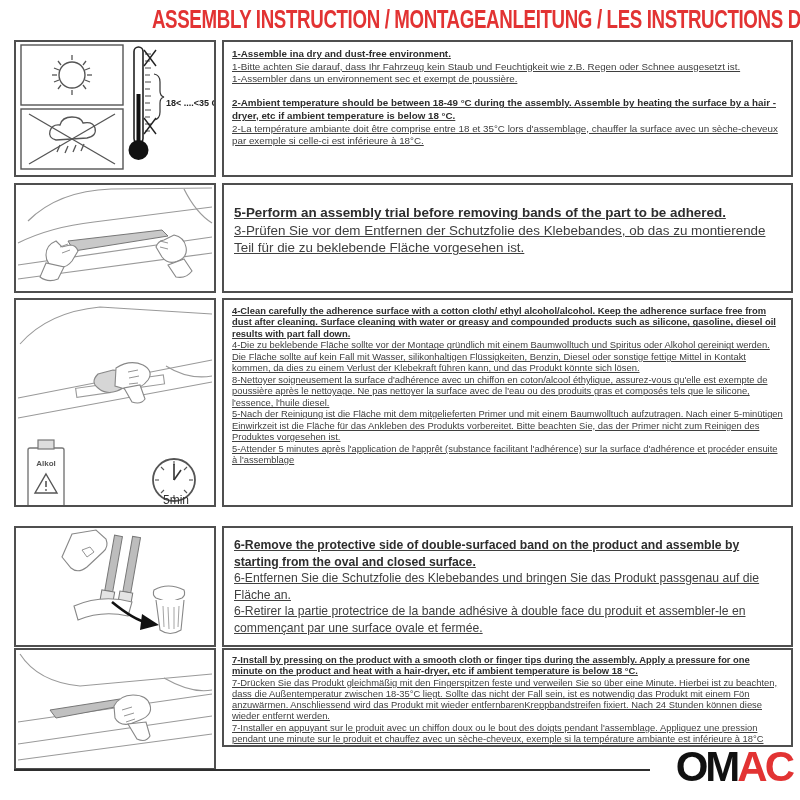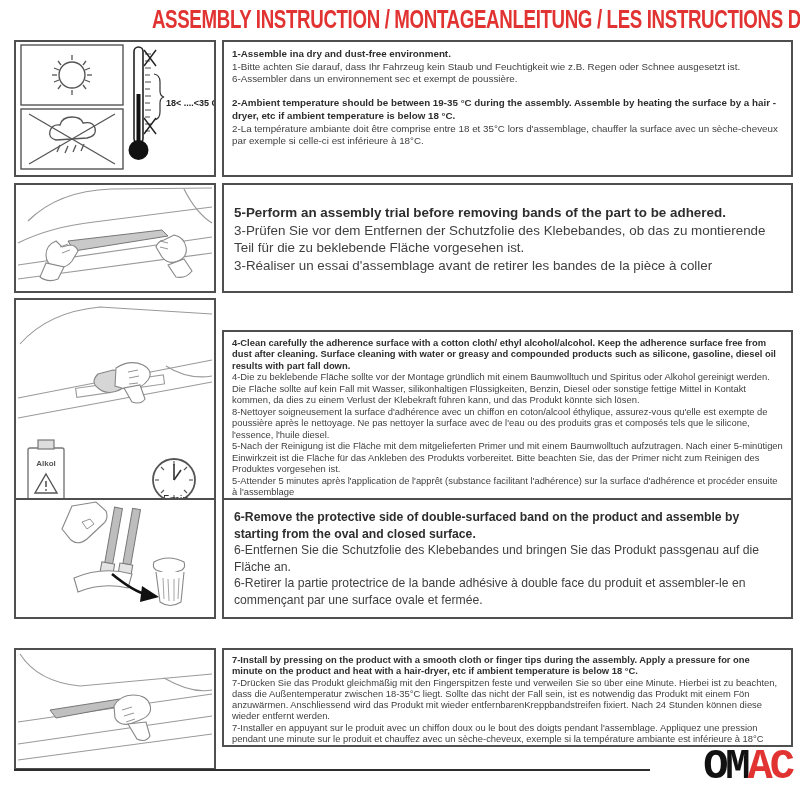--- a/index.html
+++ b/index.html
@@ -7,34 +7,34 @@
         font-family:"Liberation Sans",sans-serif;color:#3f3f3f;}
   
   .title-wrap{position:absolute;top:4px;left:0;width:800px;text-align:center;}
   .title{display:inline-block;font-family:"Liberation Sans",sans-serif;font-weight:bold;
          font-size:26px;letter-spacing:-0.5px;color:#e23333;white-space:nowrap;
          transform:scaleX(0.72);transform-origin:center;}
   
   .row{position:absolute;left:14px;width:779px;display:flex;align-items:flex-start;}
   .iconbox{width:202px;flex:0 0 202px;border:2px solid #4f4f4f;background:#fff;box-sizing:border-box;}
   .textbox{flex:1;margin-left:6px;border:2px solid #4f4f4f;background:#fff;box-sizing:border-box;
-           overflow:hidden;}
+           overflow:hidden;text-decoration:underline;}
   .iconbox svg{display:block;width:100%;height:100%;}
   .p{margin:0;}
   .b{font-weight:bold;color:#2e2e2e;}
   .sp{margin-top:11px;}
   
   #row1{top:40px;height:137px;} #row1 .iconbox{height:137px;} #row1 .textbox{height:137px;padding:6px 8px;font-size:9.8px;line-height:1.3;}
   #row2{top:183px;height:110px;} #row2 .iconbox{height:110px;} #row2 .textbox{height:110px;padding:19px 10px 4px;font-size:13.4px;line-height:1.32;}
-  #row3{top:298px;height:209px;} #row3 .iconbox{height:209px;} #row3 .textbox{height:209px;padding:5px 8px;font-size:9.4px;line-height:1.22;margin-top:32px;}
-  #row4{top:498px;height:99px;} #row4 .iconbox{height:121px;} #row4 .textbox{height:121px;padding:9px 10px 4px;font-size:12.2px;line-height:1.36;}
+  #row3{top:298px;height:209px;} #row3 .iconbox{height:209px;} #row3 .textbox{height:209px;padding:5px 8px;font-size:9.4px;line-height:1.22;}
+  #row4{top:526px;height:99px;} #row4 .iconbox{height:121px;} #row4 .textbox{height:121px;padding:9px 10px 4px;font-size:12.2px;line-height:1.36;}
   #row5{top:648px;} #row5 .iconbox{height:122px;} #row5 .textbox{height:99px;padding:4px 8px;font-size:9.4px;line-height:1.2;}
   
   .footer-rule{position:absolute;top:769px;left:14px;width:636px;height:2px;background:#2e2e2e;}
-  .logo{position:absolute;top:746px;right:8px;font-family:Liberation Mono, monospace;
+  .logo{position:absolute;top:746px;right:8px;font-family:Liberation Sans, sans-serif;
         font-weight:bold;font-size:42px;letter-spacing:-3px;line-height:1;}
   .logo .lb{color:#111111;}
   .logo .lr{color:#e23333;}
   text{font-family:"Liberation Sans",sans-serif;}
 </style>
 </head>
 <body>
 
 <div class="page">
 
@@ -98,22 +98,22 @@
               <line x1="140" y1="76" x2="128" y2="92"></line>
           </g>
           <path d="M138,32 q6,1 6,8 v9 q0,5 4,6 q-4,1 -4,6 v9 q0,7 -6,8" stroke="#333" fill="none" stroke-width="1.2"></path>
           <text x="150" y="64" font-size="9" font-weight="bold" fill="#222">18&lt; ....&lt;35 C</text>
         </g>
       </svg>
     </div>
     <div class="textbox">
       <p class="p b">1-Assemble ina dry and dust-free environment.</p>
       <p class="p">1-Bitte achten Sie darauf, dass Ihr Fahrzeug kein Staub und Feuchtigkeit wie z.B. Regen oder Schnee ausgesetzt ist.</p>
-      <p class="p">6-Assembler dans un environnement sec et exempt de poussière.</p>
-      <p class="p b sp">2-Ambient temperature should be between 19-35 °C  during the assembly. Assemble by heating the surface by a hair -dryer, etc if ambient temperature is below 18 °C.</p>
+      <p class="p">1-Assembler dans un environnement sec et exempt de poussière.</p>
+      <p class="p b sp">2-Ambient temperature should be between 18-49 °C  during the assembly. Assemble by heating the surface by a hair -dryer, etc if ambient temperature is below 18 °C.</p>
       <p class="p">2-La température ambiante doit être comprise entre 18 et 35°C lors d'assemblage, chauffer la surface avec un sèche-cheveux par exemple si celle-ci est inférieure à 18°C.</p>
     </div>
   </div>
 
   <div class="row" id="row2">
     <div class="iconbox">
       <svg viewBox="0 0 198 106">
         <g stroke="#9a9a9a" stroke-width="1.2" fill="none">
           <path d="M12,36 Q42,6 95,4 L196,3"></path>
           <path d="M2,58 Q34,42 78,37 L196,22"></path>
@@ -132,21 +132,20 @@
           <path d="M44,62 l8,-3"></path>
             <path d="M46,68 l8,-3"></path>
           <path d="M152,58 l-8,-2"></path>
             <path d="M152,64 l-8,-2"></path>
         </g>
       </svg>
     </div>
     <div class="textbox">
       <p class="p b">5-Perform an assembly trial before removing bands of the part to be adhered.</p>
       <p class="p">3-Prüfen Sie vor dem Entfernen der Schutzfolie des Klebebandes, ob das zu montierende Teil für die zu beklebende Fläche vorgesehen ist.</p>
-      <p class="p">3-Réaliser un essai d'assemblage avant de retirer les bandes de la pièce à coller</p>
     </div>
   </div>
 
   <div class="row" id="row3">
     <div class="iconbox">
       <svg viewBox="0 0 198 205">
         <g stroke="#9a9a9a" stroke-width="1.1" fill="none">
           <path d="M4,44 Q32,12 84,7 L196,14"></path>
           <path d="M2,98 L196,60"></path>
           <path d="M2,118 L196,82"></path>

